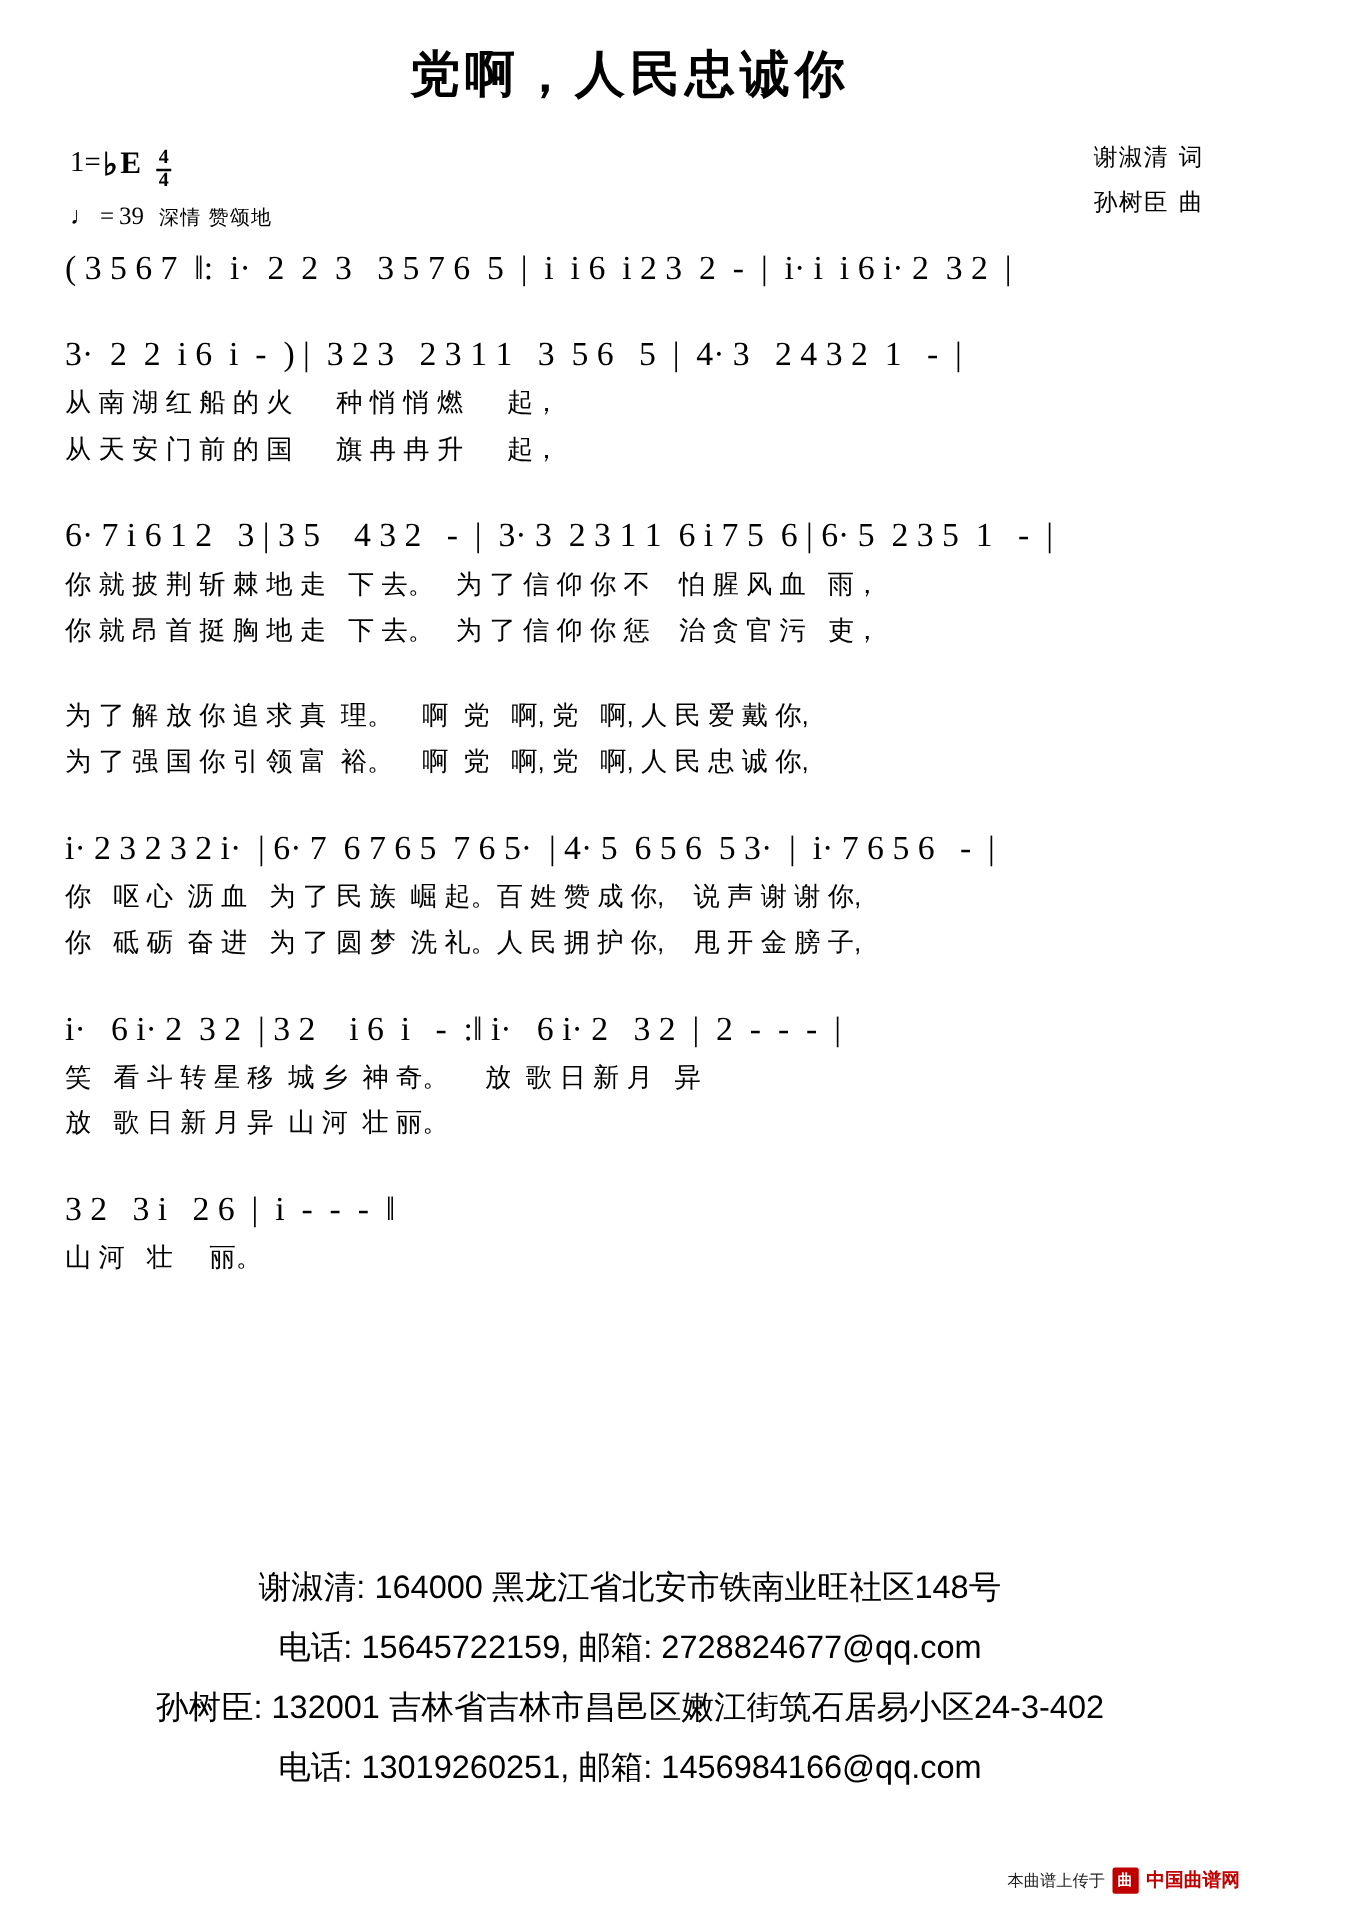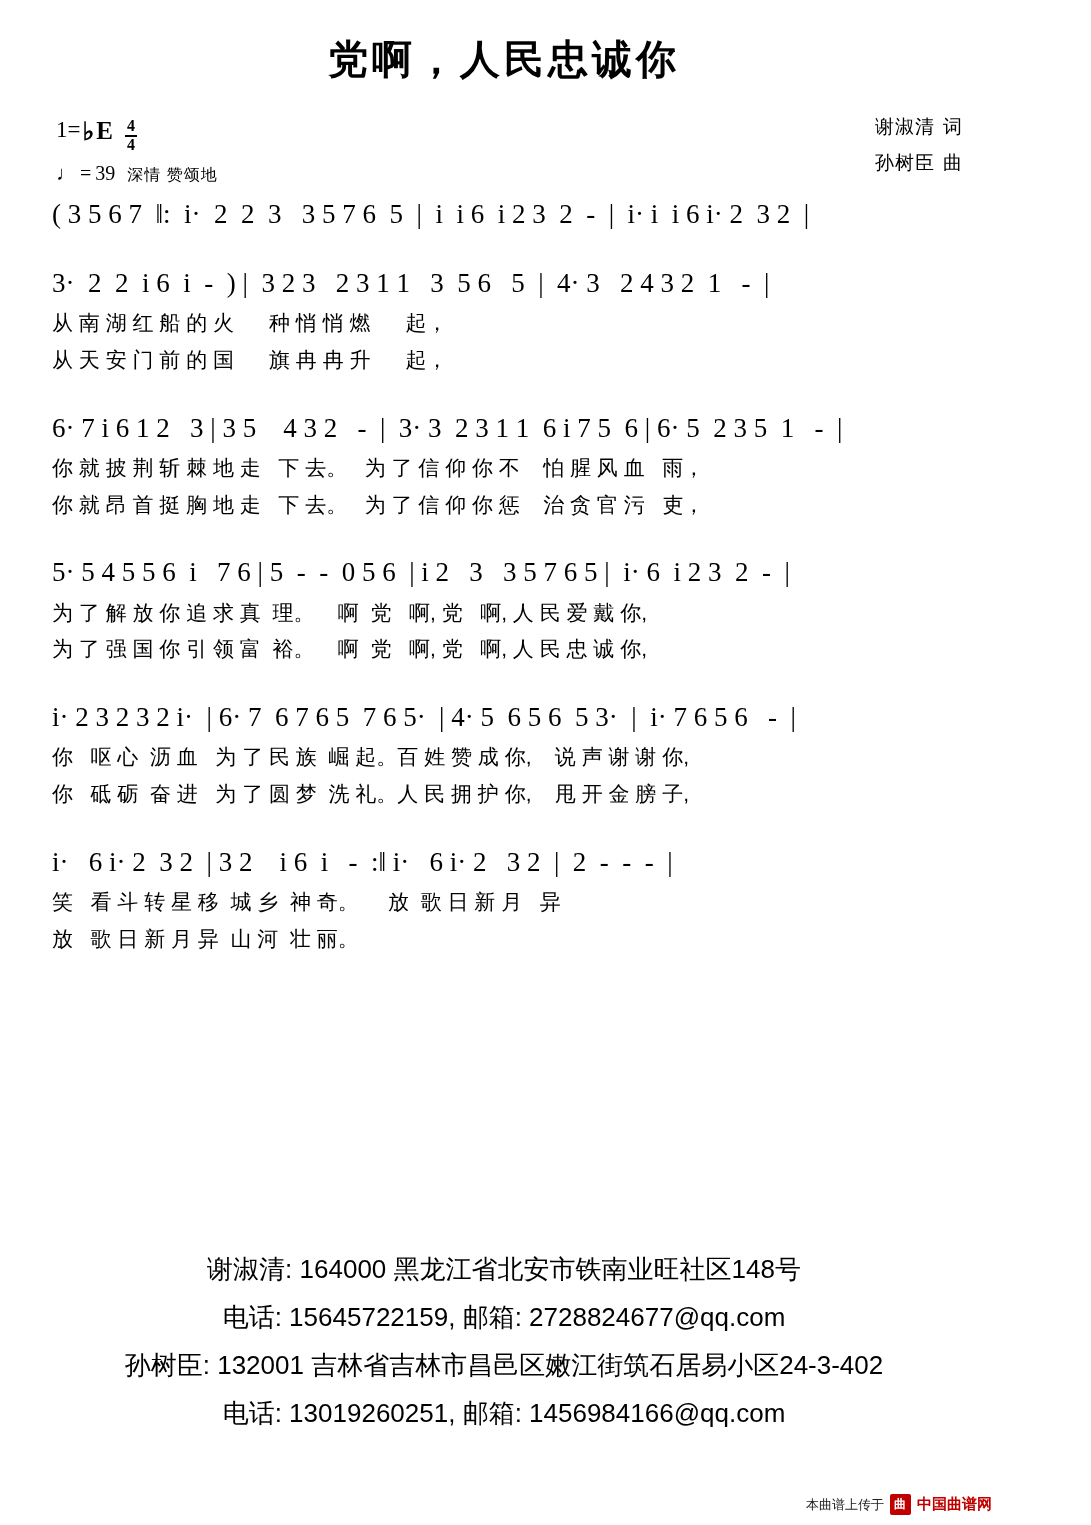--- a/index.html
+++ b/index.html
@@ -198,21 +198,20 @@
     <div class="sysrow">
       <div class="notes">6· 7 i 6 1 2   3 | 3 5    4 3 2   -  |  3· 3  2 3 1 1  6 i 7 5  6 | 6· 5  2 3 5  1   -  |</div>
       <div class="lyrics-block">
         <div class="lyr">你 就 披 荆 斩 棘 地 走   下 去。   为 了 信 仰 你 不    怕 腥 风 血   雨，</div>
         <div class="lyr">你 就 昂 首 挺 胸 地 走   下 去。   为 了 信 仰 你 惩    治 贪 官 污   吏，</div>
       </div>
     </div>
     <div class="gap"></div>
 
     <div class="sysrow">
-      <div class="notes">5· 5 4 5 5 6  i   7 6 | 5  -  -  0 5 6  | i 2   3   3 5 7 6 5 |  i· 6  i 2 3  2  -  |</div>
       <div class="lyrics-block">
         <div class="lyr">为 了 解 放 你 追 求 真  理。    啊  党   啊, 党   啊, 人 民 爱 戴 你,</div>
         <div class="lyr">为 了 强 国 你 引 领 富  裕。    啊  党   啊, 党   啊, 人 民 忠 诚 你,</div>
       </div>
     </div>
     <div class="gap"></div>
 
     <div class="sysrow">
       <div class="notes">i· 2 3 2 3 2 i·  | 6· 7  6 7 6 5  7 6 5·  | 4· 5  6 5 6  5 3·  |  i· 7 6 5 6   -  |</div>
       <div class="lyrics-block">
@@ -224,20 +223,26 @@
 
     <div class="sysrow">
       <div class="notes">i·   6 i· 2  3 2  | 3 2    i 6  i   -  :‖ i·   6 i· 2   3 2  |  2  -  -  -  |</div>
       <div class="lyrics-block">
         <div class="lyr">笑   看 斗 转 星 移  城 乡  神 奇。     放  歌 日 新 月   异</div>
         <div class="lyr">放   歌 日 新 月 异  山 河  壮 丽。</div>
       </div>
     </div>
     <div class="gap"></div>
 
+    <div class="sysrow">
+      <div class="notes">3 2   3 i   2 6  |  i  -  -  -  ‖</div>
+      <div class="lyrics-block">
+        <div class="lyr">山 河   壮     丽。</div>
+      </div>
+    </div>
 
   </div>
 
   <div class="footer">
     <div>谢淑清:  164000    黑龙江省北安市铁南业旺社区148号</div>
     <div>电话: 15645722159,   邮箱: 2728824677@qq.com</div>
     <div>孙树臣:  132001    吉林省吉林市昌邑区嫩江街筑石居易小区24-3-402</div>
     <div>电话: 13019260251,   邮箱: 1456984166@qq.com</div>
   </div>
 

